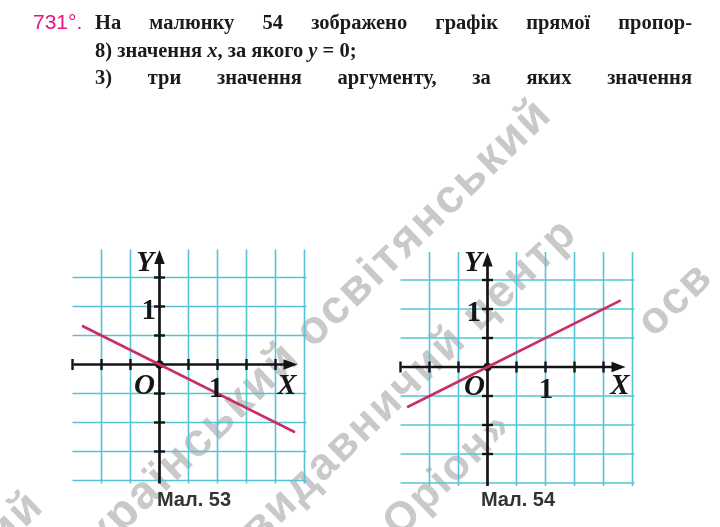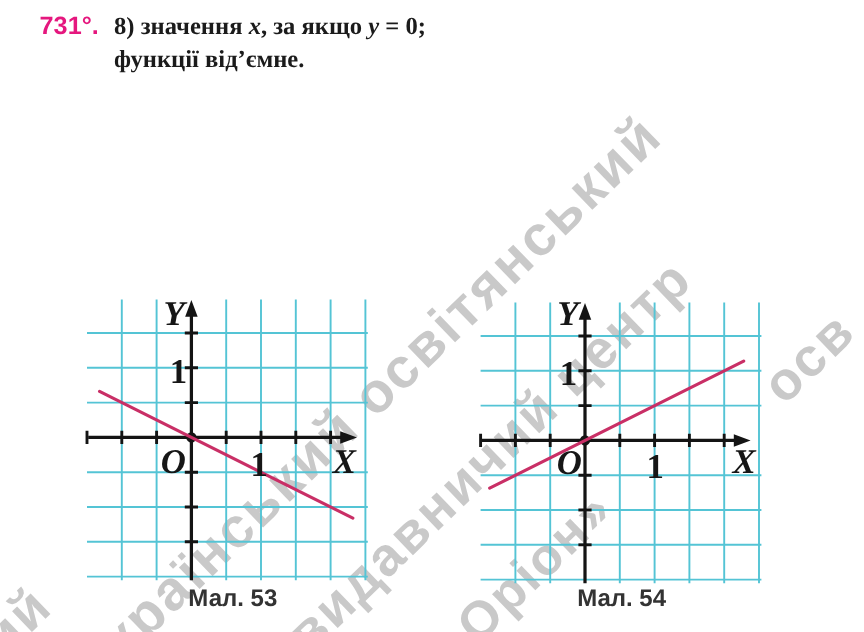--- a/index.html
+++ b/index.html
@@ -4,21 +4,21 @@
 <style>
   html,body{margin:0;padding:0;background:#fff;}
   .page{position:relative;width:720px;height:527px;background:#ffffff;overflow:hidden;
         font-family:"Liberation Serif",serif;}
   
   .wm{position:absolute;transform:translate(-50%,-50%) rotate(-44deg);
       font-family:"Liberation Sans",sans-serif;font-weight:700;color:#8f8f8f;opacity:.48;
       white-space:nowrap;letter-spacing:2px;z-index:0;}
   
   .pnum{position:absolute;left:33px;top:10px;z-index:2;
-        font-family:"Liberation Sans",sans-serif;font-weight:700;font-size:21px;color:#e5177e;}
+        font-family:"Liberation Sans",sans-serif;font-weight:400;font-size:21px;color:#e5177e;}
   .problem{position:absolute;left:95px;top:9px;width:597px;z-index:2;
            font-weight:700;font-size:20.5px;line-height:27.7px;color:#1b1b1b;}
   .pl{height:27.7px;}
   .jl{text-align:justify;text-align-last:justify;}
   .vr{font-style:italic;}
   
   .graph{position:absolute;z-index:1;}
   .ax{font-family:"Liberation Serif",serif;font-size:29px;font-weight:600;fill:#161616;}
   .it{font-style:italic;}
   .fline{fill:none;}
@@ -34,22 +34,23 @@
     <div class="wm" style="left:307px;top:332px;font-size:47px">український освітянський</div>
     <div class="wm" style="left:408px;top:380px;font-size:45px">видавничий центр</div>
     <div class="wm" style="left:437px;top:482px;font-size:43px">«Оріон»</div>
     <div class="wm" style="left:674px;top:298px;font-size:45px">осв</div>
     <div class="wm" style="left:14px;top:518px;font-size:45px">ий</div>
   </div>
 
   <div class="pnum">731°.</div>
 
   <div class="problem">
-    <div class="pl"><span>8) значення </span><span class="vr">x</span><span>, за якщо </span><span class="vr">y</span><span> = 0;</span></div>
-    <div class="pl">функції від’ємне.</div>
+    <div class="pl jl">На малюнку 54 зображено графік прямої пропор-</div>
+    <div class="pl"><span>8) значення </span><span class="vr">x</span><span>, за якого </span><span class="vr">y</span><span> = 0;</span></div>
+    <div class="pl jl">3) три значення аргументу, за яких значення</div>
   </div>
 
   <svg class="graph" viewBox="40 236 275 256" style="left:40px;top:236px;width:275px;height:256px">
     <g class="grid">
         <line x1="101.5" y1="249.5" x2="101.5" y2="483.5" stroke="#54c4d5" stroke-width="1.6"></line>
         <line x1="130.5" y1="249.5" x2="130.5" y2="483.5" stroke="#54c4d5" stroke-width="1.6"></line>
         <line x1="188.5" y1="249.5" x2="188.5" y2="483.5" stroke="#54c4d5" stroke-width="1.6"></line>
         <line x1="217.5" y1="249.5" x2="217.5" y2="483.5" stroke="#54c4d5" stroke-width="1.6"></line>
         <line x1="246.5" y1="249.5" x2="246.5" y2="483.5" stroke="#54c4d5" stroke-width="1.6"></line>
         <line x1="275.5" y1="249.5" x2="275.5" y2="483.5" stroke="#54c4d5" stroke-width="1.6"></line>

